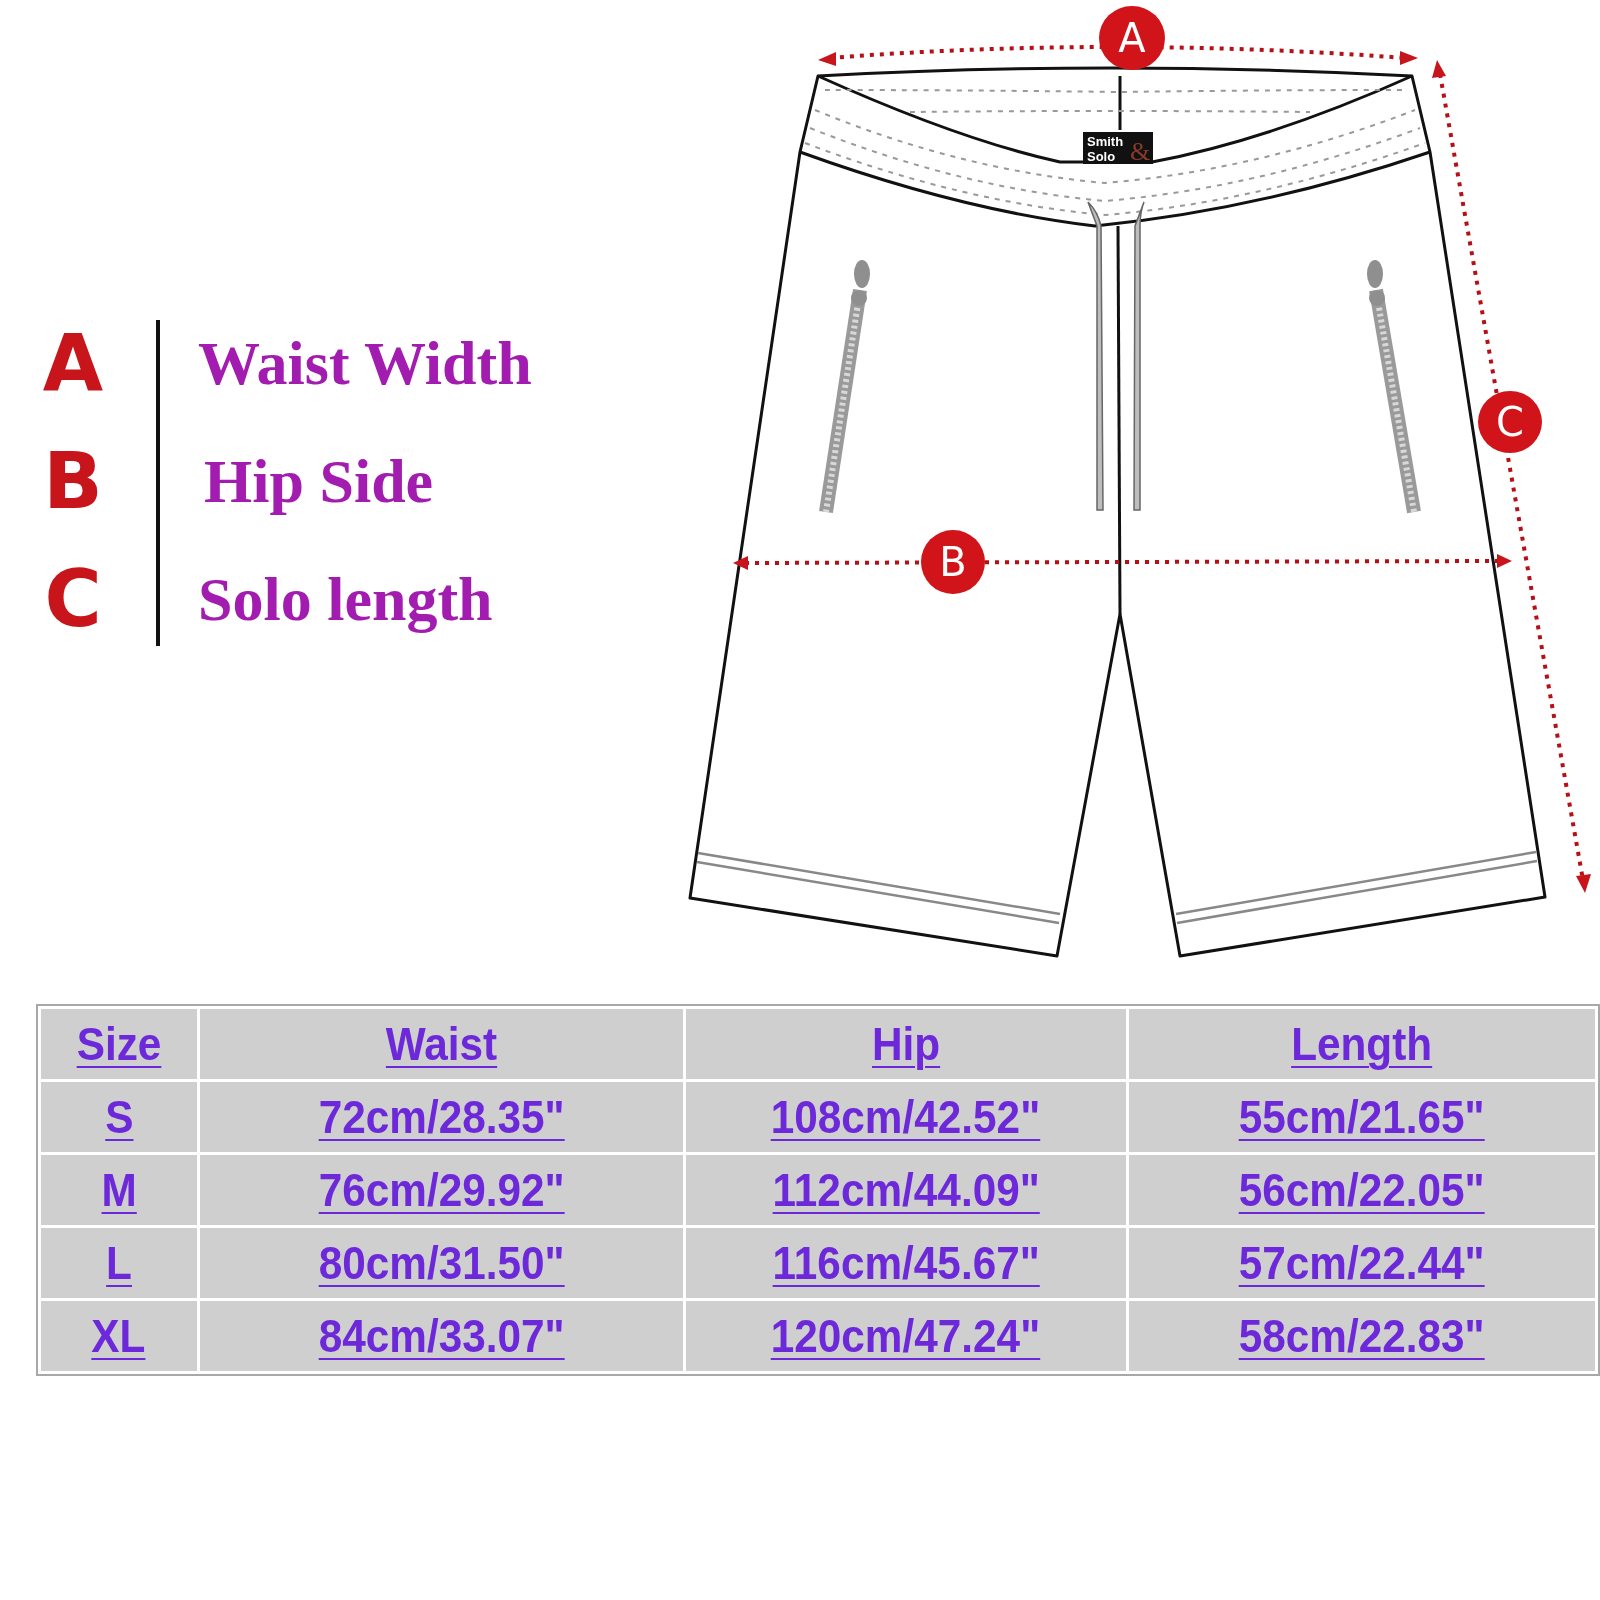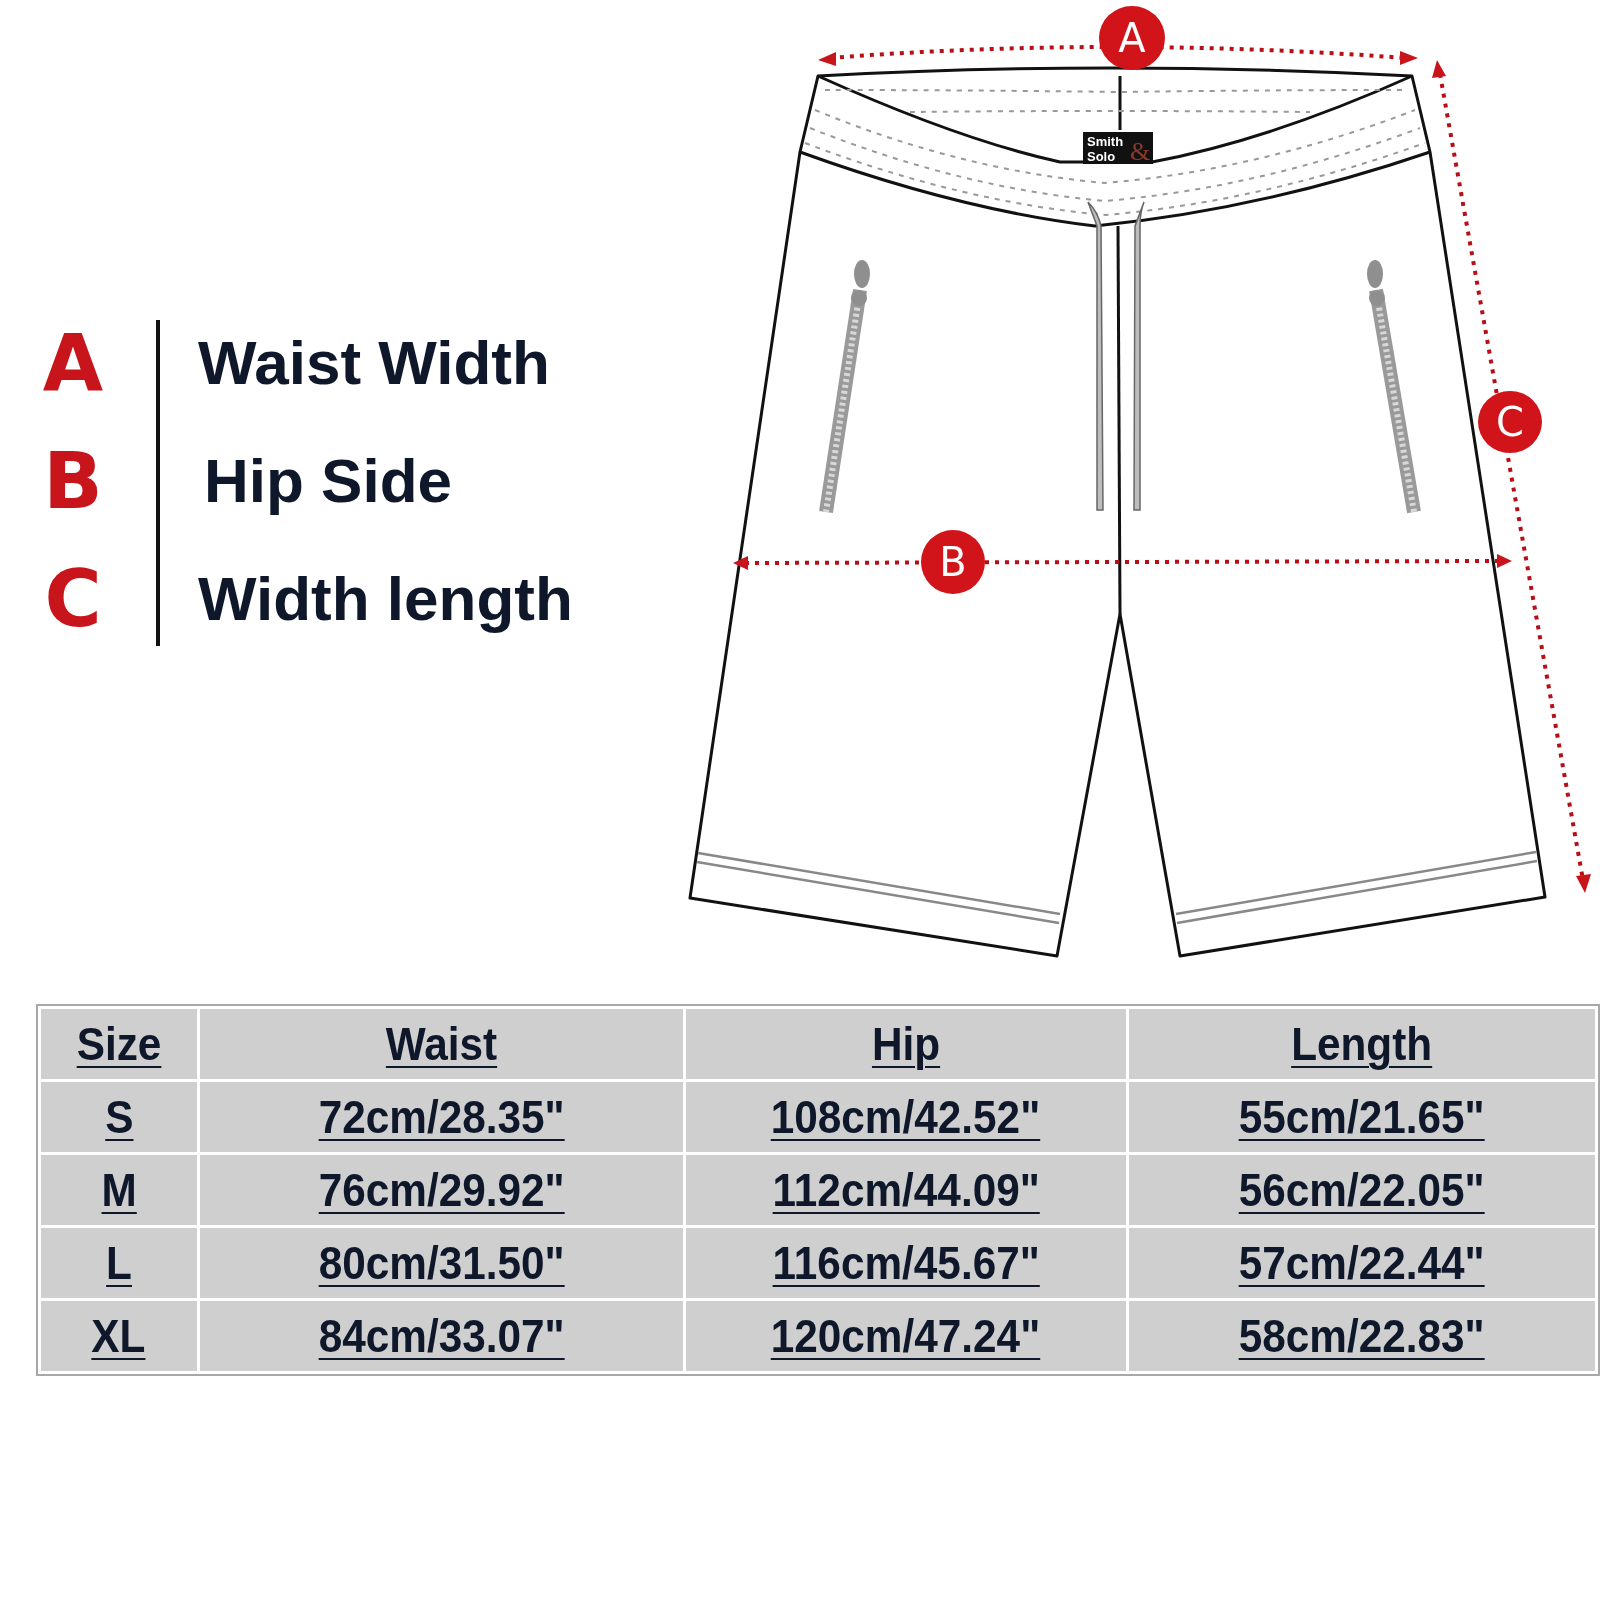--- a/index.html
+++ b/index.html
@@ -3,30 +3,30 @@
 <meta charset="utf-8">
 <style>
   html, body { margin:0; padding:0; background:#ffffff; }
   body { width:1600px; height:1600px; position:relative; overflow:hidden; font-family:"Liberation Sans", sans-serif; }
 
   
   .legend { position:absolute; left:38px; top:318px; width:580px; height:330px; }
   .legend .divider { position:absolute; left:118px; top:2px; width:4px; height:326px; background:#111; }
   .legend-row { position:absolute; left:0; height:100px; width:580px; }
   .legend-letter { position:absolute; left:0; width:70px; text-align:center; color:#c8151b; font-weight:bold; font-size:78px; line-height:90px; font-family:"DejaVu Sans", sans-serif; }
-  .legend-label { position:absolute; left:160px; color:#0f172a; font-weight:bold; font-size:62px; line-height:90px; font-family:Liberation Sans, sans-serif; letter-spacing:0px; white-space:nowrap; }
+  .legend-label { position:absolute; left:160px; color:#a21caf; font-weight:bold; font-size:62px; line-height:90px; font-family:Liberation Serif, serif; letter-spacing:0px; white-space:nowrap; }
 
   
   .drawing { position:absolute; left:0; top:0; width:1600px; height:980px; }
   .marker-text { font-family:"DejaVu Sans", sans-serif; font-size:40px; fill:#ffffff; }
   .logo-text { font-family:"Liberation Sans", sans-serif; font-weight:bold; font-size:13px; fill:#ffffff; }
 
   
   .size-table { position:absolute; left:36px; top:1004px; border-collapse:separate; border-spacing:3px; background:#ffffff; border:2px solid #a8a8a8; }
-  .size-table td, .size-table th { background:#cfcfcf; text-align:center; vertical-align:middle; height:70px; padding:0; font-family:"Liberation Sans", sans-serif; font-weight:bold; color:#0f172a; }
+  .size-table td, .size-table th { background:#cfcfcf; text-align:center; vertical-align:middle; height:70px; padding:0; font-family:"Liberation Sans", sans-serif; font-weight:bold; color:#6d28d9; }
   .size-table th { font-size:46px; }
   .size-table td { font-size:46px; }
   .size-table span { text-decoration:underline; text-decoration-thickness:2px; text-underline-offset:6px; display:inline-block; transform:scaleX(0.92); }
   .col-size { width:157px; }
   .col-waist { width:487px; }
   .col-hip { width:443px; }
   .col-length { width:470px; }
   .squiggle { text-decoration:underline wavy #d04040 !important; text-decoration-thickness:1px !important; }
 </style>
 </head>
@@ -37,21 +37,21 @@
   <div class="legend-row" style="top:0px;">
     <div class="legend-letter">A</div>
     <div class="legend-label">Waist Width</div>
   </div>
   <div class="legend-row" style="top:118px;">
     <div class="legend-letter">B</div>
     <div class="legend-label" style="left:166px;">Hip Side</div>
   </div>
   <div class="legend-row" style="top:236px;">
     <div class="legend-letter">C</div>
-    <div class="legend-label">Width length</div>
+    <div class="legend-label">Solo length</div>
   </div>
 </div>
 
 <svg class="drawing" viewBox="0 0 1600 980" width="1600" height="980">
 
   <g fill="#ffffff" stroke="#111" stroke-width="3" stroke-linejoin="round">
     <path d="M 818 76 Q 1110 60 1412 76 L 1430 152 L 1545 897 L 1180 956 L 1120 614 L 1057 956 L 690 898 L 800 152 Z"></path>
   </g>
 
   <g fill="none" stroke="#111" stroke-width="3">

